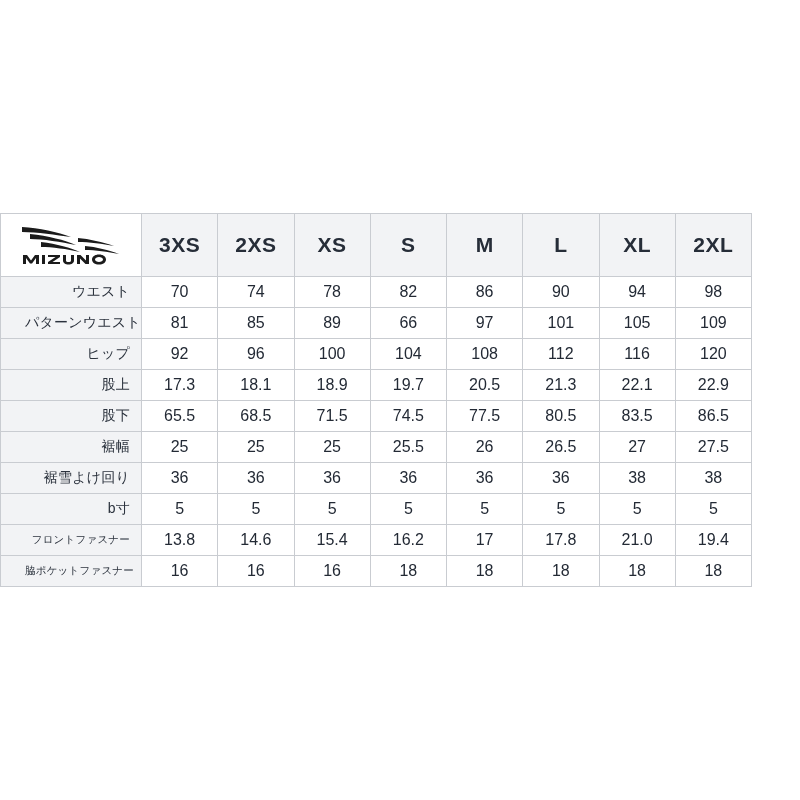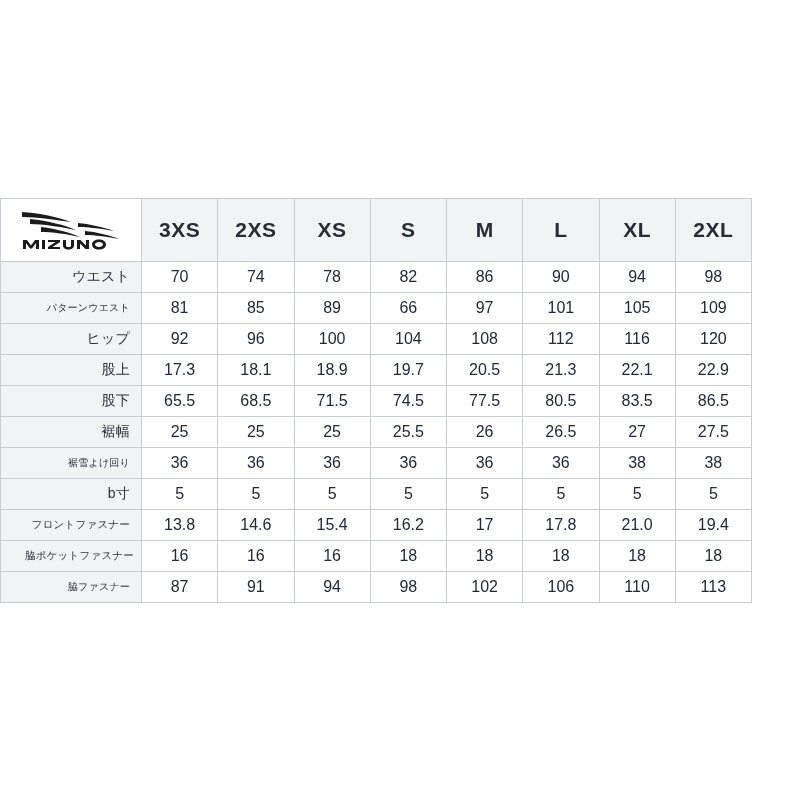--- a/index.html
+++ b/index.html
@@ -60,21 +60,21 @@
     background: #f2f3f5;
     text-align: right;
     padding-right: 11px;
     font-size: 14px;
     color: #2b323d;
     letter-spacing: 0.2px;
     white-space: nowrap;
     padding-left: 24px;
   }
   td.row-label.small {
-    font-size: 10px;
+    font-size: 14px;
   }
   td.row-label.tiny {
     font-size: 10.5px;
     margin-left: 43px;
   }
   td.value {
     font-size: 16px;
     color: #232a35;
     background: #ffffff;
   }
@@ -232,26 +232,15 @@
         <td class="row-label tiny">脇ポケットファスナー</td>
         <td class="value">16</td>
         <td class="value">16</td>
         <td class="value">16</td>
         <td class="value">18</td>
         <td class="value">18</td>
         <td class="value">18</td>
         <td class="value">18</td>
         <td class="value">18</td>
       </tr>
-      <tr>
-        <td class="row-label small">脇ファスナー</td>
-        <td class="value">87</td>
-        <td class="value">91</td>
-        <td class="value">94</td>
-        <td class="value">98</td>
-        <td class="value">102</td>
-        <td class="value">106</td>
-        <td class="value">110</td>
-        <td class="value">113</td>
-      </tr>
     </tbody>
   </table>
 </div>
 
 </body></html>

